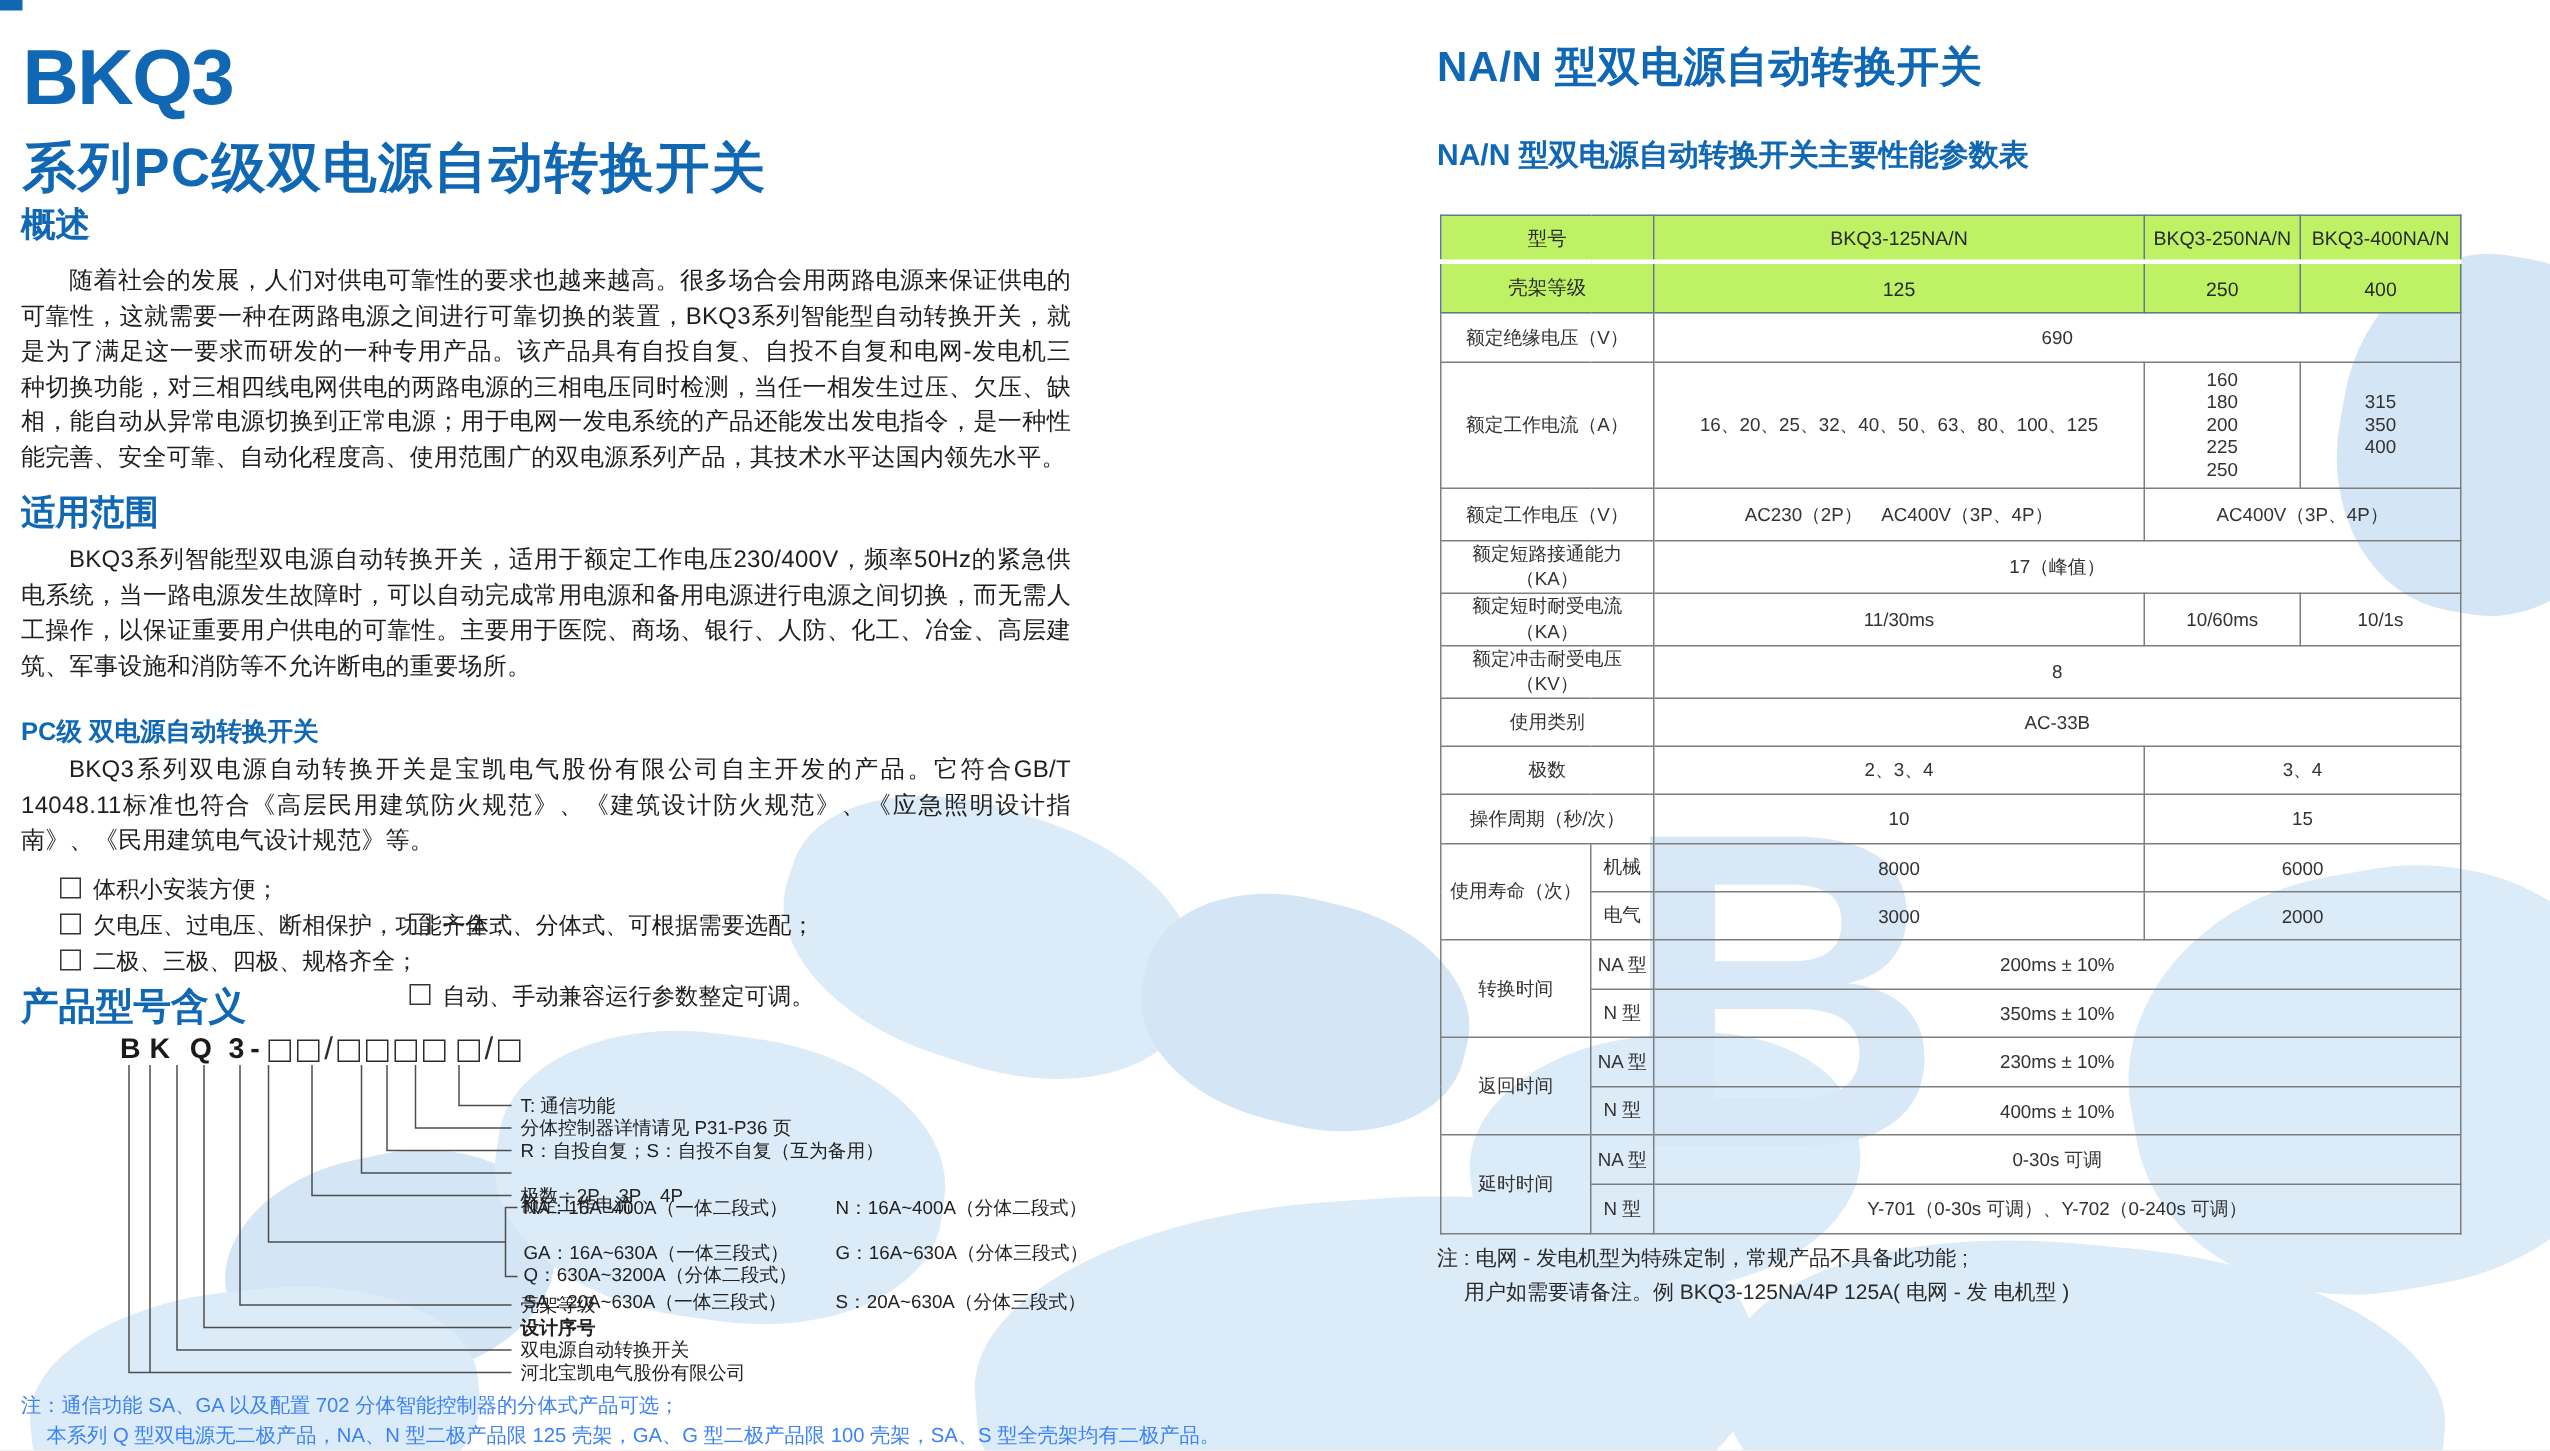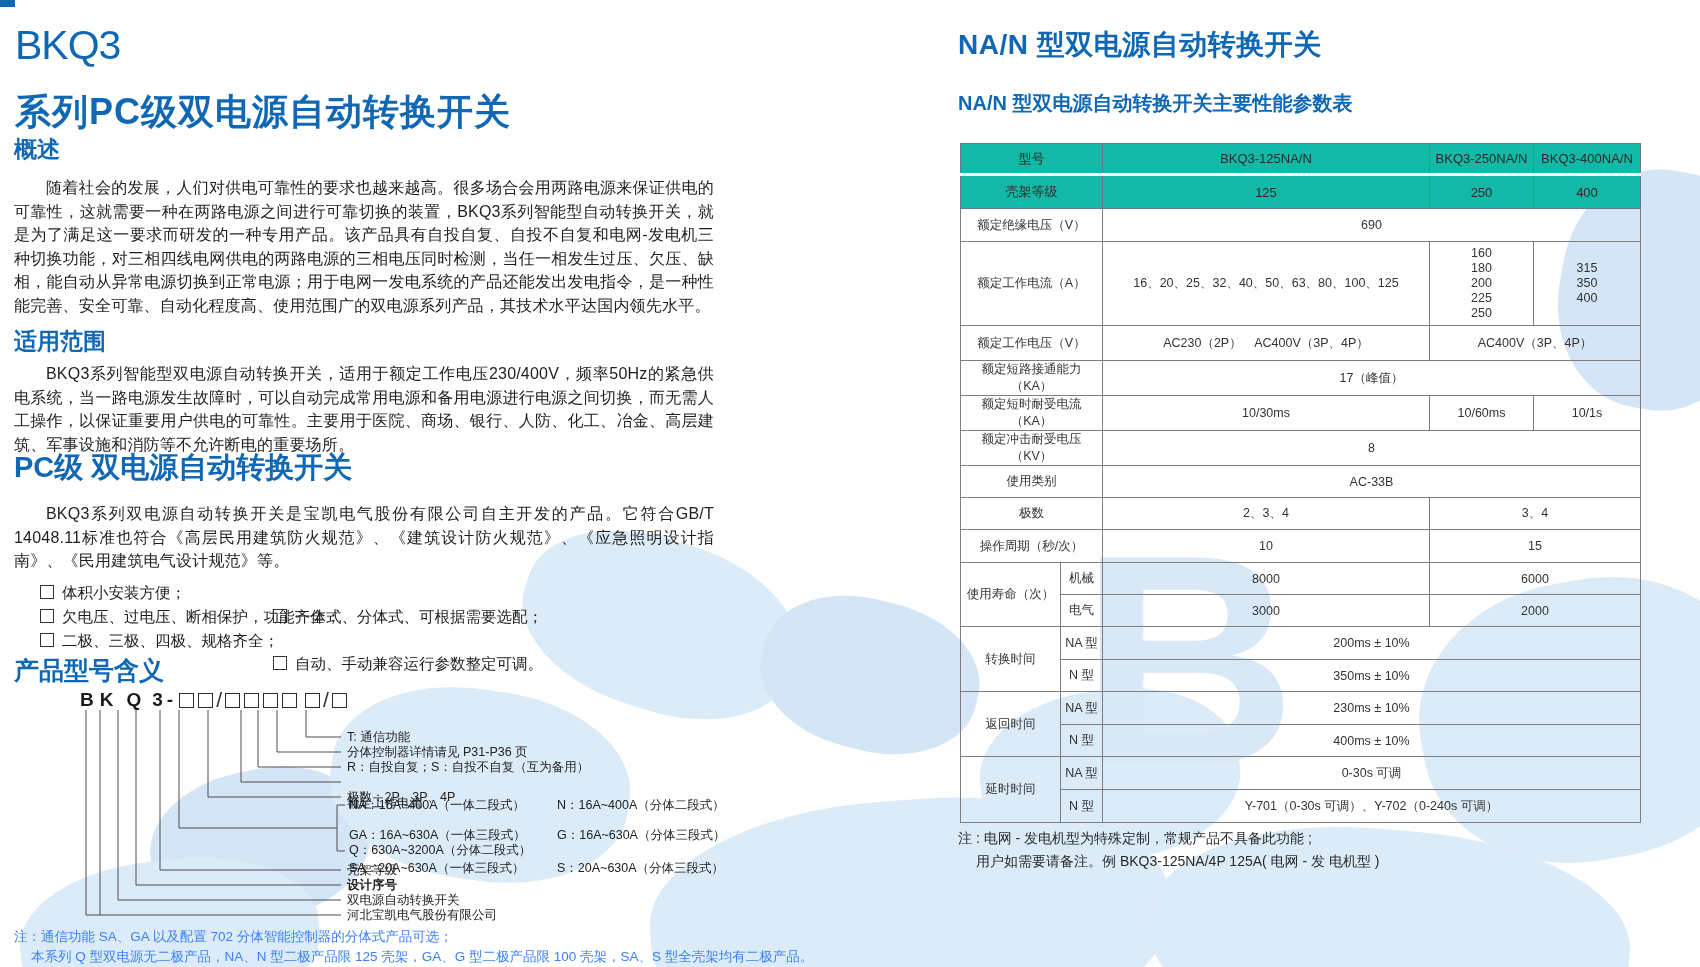--- a/index.html
+++ b/index.html
@@ -6,21 +6,21 @@
   #page{position:relative;width:1700px;height:967px;background:#ffffff;overflow:hidden;
         font-family:"Liberation Sans","DejaVu Sans",sans-serif;color:#222;}
   
   .blob{position:absolute;background:#dcebf8;border-radius:46%;z-index:0;}
   .blob.b2{background:#d4e5f5;}
   .wm-letter{position:absolute;z-index:0;font-weight:800;font-size:300px;line-height:280px;
              color:#d9e8f7;letter-spacing:-6px;}
   
   .abs{position:absolute;z-index:1;}
   .corner{position:absolute;left:0;top:0;width:15px;height:7px;background:#1068b4;z-index:2;}
-  .brand{left:15px;top:22px;font-size:41px;font-weight:400;color:#1068b4;letter-spacing:-1px;}
+  .brand{left:15px;top:22px;font-size:52px;font-weight:700;color:#1068b4;letter-spacing:-1px;}
   .series{left:15px;top:88px;font-size:36px;font-weight:600;color:#1068b4;letter-spacing:1px;}
   .h-blue{font-weight:bold;color:#1068b4;}
   .para{width:700px;font-size:16px;line-height:23.5px;text-align:justify;color:#1e1e1e;
         text-indent:2em;letter-spacing:0.2px;}
   .feat{font-size:15.5px;color:#1e1e1e;white-space:nowrap;}
   .cb{display:inline-block;width:12px;height:12px;border:1.5px solid #333;margin-right:8px;
       vertical-align:-1px;background:transparent;}
   
   .code-line{left:80px;top:690px;display:flex;align-items:center;height:20px;}
   .cl{font-size:19px;font-weight:bold;color:#1a1a1a;line-height:18px;}
@@ -32,21 +32,21 @@
   .lead-label{position:absolute;z-index:1;font-size:12.5px;color:#222;white-space:nowrap;line-height:14px;}
   .ga{display:inline-block;width:208px;}
   .note{position:absolute;z-index:1;font-size:13.5px;color:#3b82f6;white-space:nowrap;}
   
   .r-title{left:958px;top:26px;font-size:28px;font-weight:bold;color:#1068b4;letter-spacing:0.5px;}
   .r-subtitle{left:958px;top:90px;font-size:20px;font-weight:bold;color:#1068b4;}
   #spec-table{position:absolute;left:960px;top:143px;width:680px;z-index:1;
               border-collapse:collapse;table-layout:fixed;font-size:12.5px;color:#333;
               text-align:center;border:1.5px solid #5a5a5a;}
   #spec-table td{border:1px solid #7e7e7e;padding:0 4px;vertical-align:middle;background:transparent;}
-  #spec-table tr.hd td{background:#14b8a6;border-color:#64798f;font-size:13px;color:#2a2a2a;}
+  #spec-table tr.hd td{background:#bef264;border-color:#64798f;font-size:13px;color:#2a2a2a;}
   #spec-table tr.hd1 td{border-bottom:3px solid #ffffff;}
   #spec-table td.pre{white-space:pre-line;line-height:15px;}
   .r-note{position:absolute;z-index:1;font-size:14px;color:#2a2a2a;white-space:nowrap;}
 </style>
 </head>
 <body>
 
 <div id="page">
 
   <div class="blob" style="left:520px;top:540px;width:280px;height:170px;transform:rotate(18deg);"></div>
@@ -65,21 +65,21 @@
 
   <div class="abs brand">BKQ3</div>
   <div class="abs series">系列PC级双电源自动转换开关</div>
 
   <div class="abs h-blue" style="left:14px;top:134px;font-size:23px;">概述</div>
   <div class="abs para" style="left:14px;top:176px;">随着社会的发展，人们对供电可靠性的要求也越来越高。很多场合会用两路电源来保证供电的可靠性，这就需要一种在两路电源之间进行可靠切换的装置，BKQ3系列智能型自动转换开关，就是为了满足这一要求而研发的一种专用产品。该产品具有自投自复、自投不自复和电网-发电机三种切换功能，对三相四线电网供电的两路电源的三相电压同时检测，当任一相发生过压、欠压、缺相，能自动从异常电源切换到正常电源；用于电网一发电系统的产品还能发出发电指令，是一种性能完善、安全可靠、自动化程度高、使用范围广的双电源系列产品，其技术水平达国内领先水平。</div>
 
   <div class="abs h-blue" style="left:14px;top:326px;font-size:23px;">适用范围</div>
   <div class="abs para" style="left:14px;top:362px;">BKQ3系列智能型双电源自动转换开关，适用于额定工作电压230/400V，频率50Hz的紧急供电系统，当一路电源发生故障时，可以自动完成常用电源和备用电源进行电源之间切换，而无需人工操作，以保证重要用户供电的可靠性。主要用于医院、商场、银行、人防、化工、冶金、高层建筑、军事设施和消防等不允许断电的重要场所。</div>
 
-  <div class="abs h-blue" style="left:14px;top:448px;font-size:29px;">PC级 双电源自动转换开关</div>
+  <div class="abs h-blue" style="left:14px;top:476px;font-size:17px;">PC级 双电源自动转换开关</div>
   <div class="abs para" style="left:14px;top:502px;">BKQ3系列双电源自动转换开关是宝凯电气股份有限公司自主开发的产品。它符合GB/T 14048.11标准也符合《高层民用建筑防火规范》、《建筑设计防火规范》、《应急照明设计指南》、《民用建筑电气设计规范》等。</div>
 
   <div class="abs feat" style="left:40px;top:583px;"><span class="cb"></span><span>体积小安装方便；</span></div>
   <div class="abs feat" style="left:40px;top:607px;"><span class="cb"></span><span>欠电压、过电压、断相保护，功能齐全；</span></div>
   <div class="abs feat" style="left:40px;top:631px;"><span class="cb"></span><span>二极、三极、四极、规格齐全；</span></div>
   <div class="abs feat" style="left:273px;top:607px;"><span class="cb"></span><span>一体式、分体式、可根据需要选配；</span></div>
   <div class="abs feat" style="left:273px;top:631px;margin-top:23px;"><span class="cb"></span><span>自动、手动兼容运行参数整定可调。</span></div>
 
   <div class="abs h-blue" style="left:14px;top:654px;font-size:25px;">产品型号含义</div>
 
@@ -179,21 +179,21 @@
       <td colspan="2">额定工作电压（V）</td>
       <td>AC230（2P）　AC400V（3P、4P）</td>
       <td colspan="2">AC400V（3P、4P）</td>
     </tr>
     <tr style="height:31px">
       <td colspan="2">额定短路接通能力（KA）</td>
       <td colspan="3">17（峰值）</td>
     </tr>
     <tr style="height:32px">
       <td colspan="2">额定短时耐受电流（KA）</td>
-      <td>10/30ms</td>
+      <td>11/30ms</td>
       <td>10/60ms</td>
       <td>10/1s</td>
     </tr>
     <tr style="height:33px">
       <td colspan="2">额定冲击耐受电压（KV）</td>
       <td colspan="3">8</td>
     </tr>
     <tr style="height:32px">
       <td colspan="2">使用类别</td>
       <td colspan="3">AC-33B</td>

